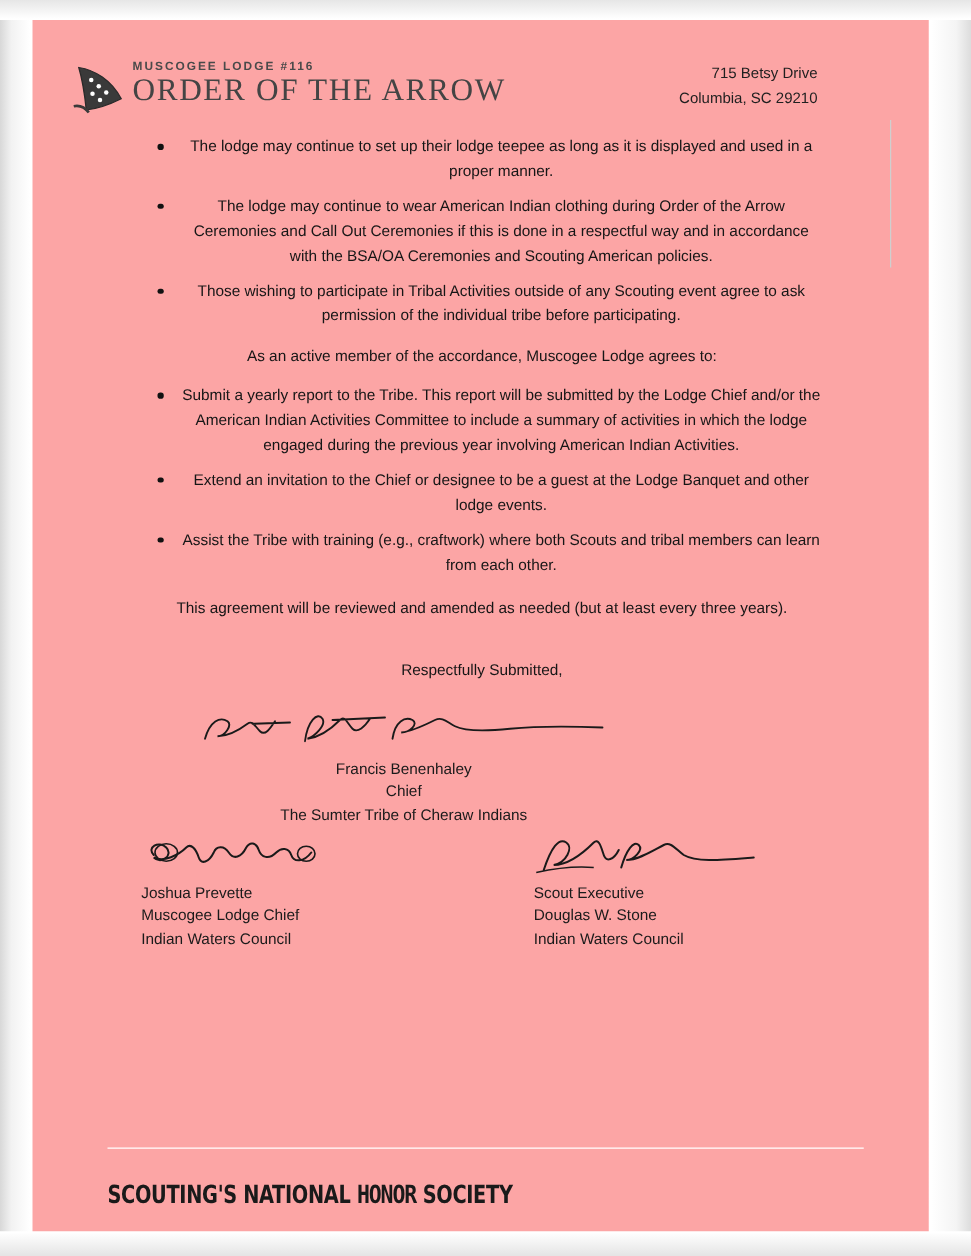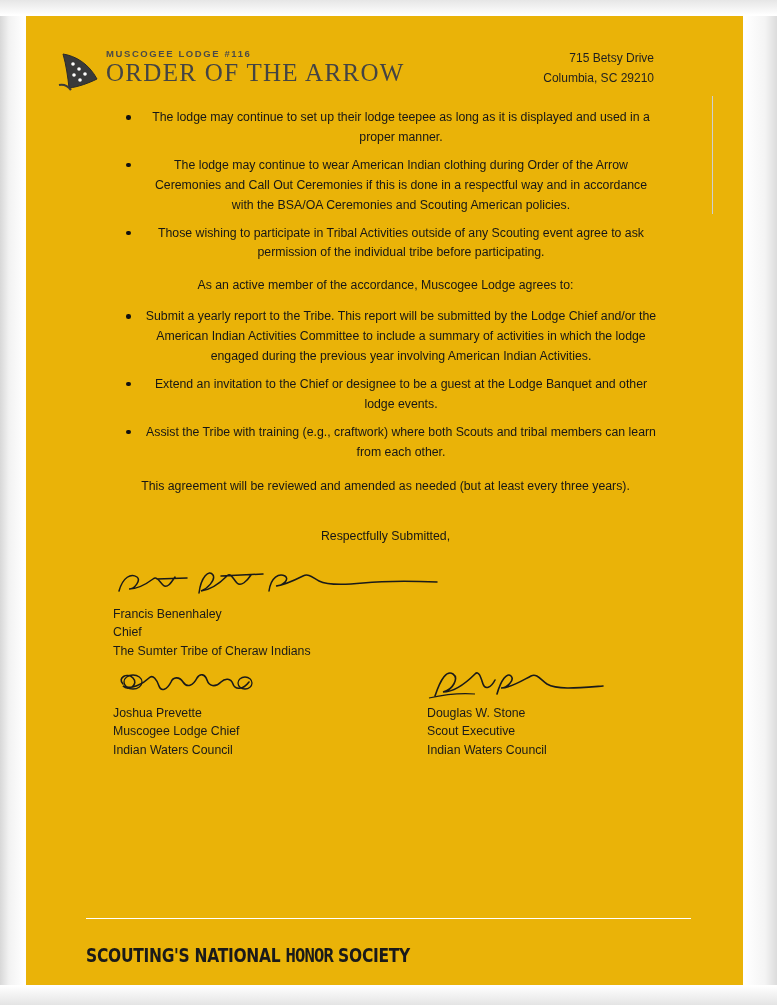--- a/index.html
+++ b/index.html
@@ -13,21 +13,21 @@
     position: relative;
     font-family: "Liberation Sans", sans-serif;
     color: #1a1a1a;
     overflow: hidden;
   }
 
   
   .page {
     position: absolute;
     inset: 0;
-    background: #eab308;
+    background: #fca5a5;
   }
   
   .scan-edge-left {
     position: absolute;
     left: 0; top: 0; bottom: 0;
     width: 26px;
     background: linear-gradient(to right, #d8d8d8 0px, #f2f2f2 9px, #ffffff 24px);
   }
   .scan-edge-right {
     position: absolute;
@@ -142,21 +142,21 @@
     margin-top: 30px;
     margin-bottom: 0;
     font-size: 12.3px;
   }
   .sig-lines {
     font-size: 12.3px;
     line-height: 1.5;
   }
   .sig-name { display: block; }
 
-  .sig-chief-wrap { position: absolute; left: 113px; top: 567px; width: 420px; }
+  .sig-chief-wrap { position: absolute; left: 113px; top: 567px; width: 420px; text-align: center; }
   .sig-left-wrap  { position: absolute; left: 113px; top: 668px; width: 300px; }
   .sig-right-wrap { position: absolute; left: 427px; top: 668px; width: 300px; }
   .footer-rule {
     position: absolute;
     left: 86px;
     right: 86px;
     bottom: 86px;
     height: 1px;
     background: #ffffff;
   }
@@ -277,22 +277,22 @@
     <div>
       <svg width="190" height="32" viewBox="0 0 190 32" aria-hidden="true">
         <path d="M8 28 C14 10, 20 2, 26 6 C32 10, 26 22, 16 24 C28 24, 40 14, 48 6
                  C52 2, 54 10, 56 16 C58 22, 64 20, 68 12
                  M70 26 C74 12, 80 4, 84 8 C88 12, 80 20, 74 20 C84 20, 96 12, 104 8
                  C110 5, 114 12, 120 16 C130 22, 150 20, 176 18" stroke="#1a1a1a" stroke-width="1.6" fill="none" stroke-linecap="round"></path>
         <path d="M2 30 C20 26, 36 25, 48 26" stroke="#1a1a1a" stroke-width="1.2" fill="none"></path>
       </svg>
     </div>
     <div class="sig-lines">
+      <span class="sig-name">Scout Executive</span>
       <span class="sig-name">Douglas W. Stone</span>
-      <span class="sig-name">Scout Executive</span>
       <span class="sig-name">Indian Waters Council</span>
     </div>
   </div>
 
   <div class="footer-rule"></div>
   <div class="footer-text"><span>SCOUTING'S NATIONAL </span><span class="alt">HONOR</span><span> SOCIETY</span></div>
 
 </div>
 
 </body></html>

